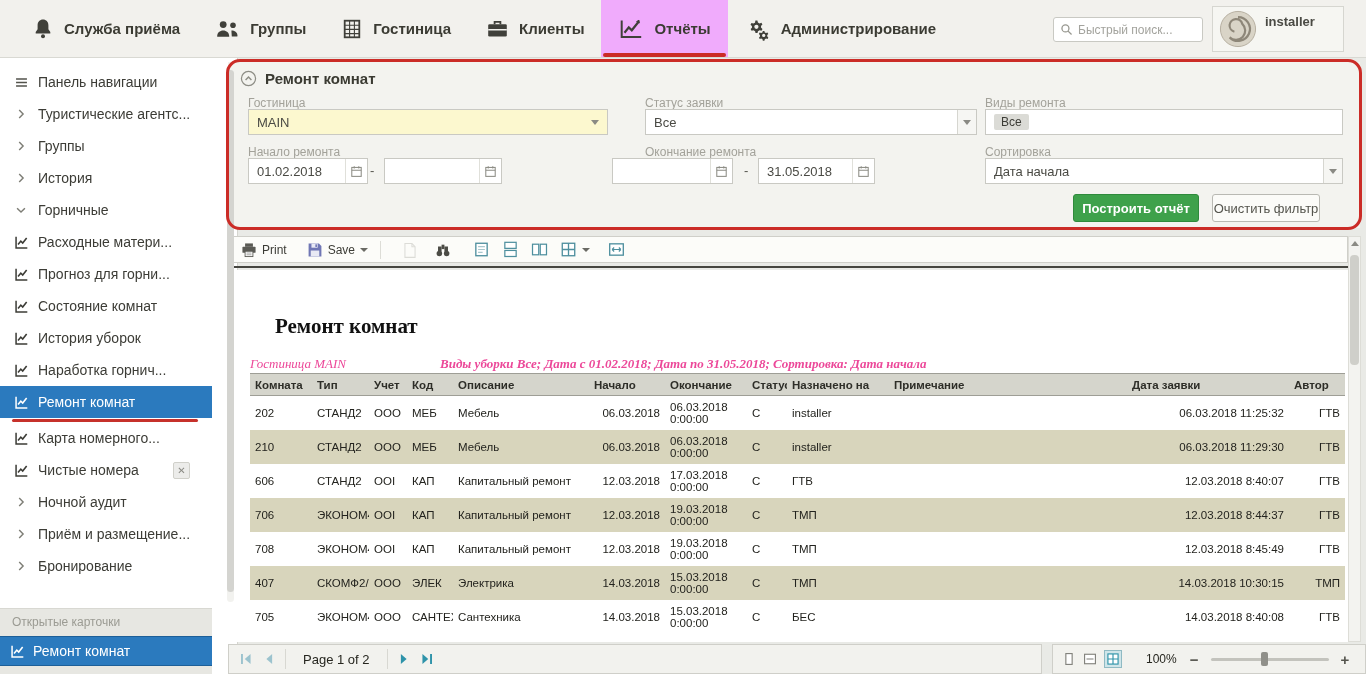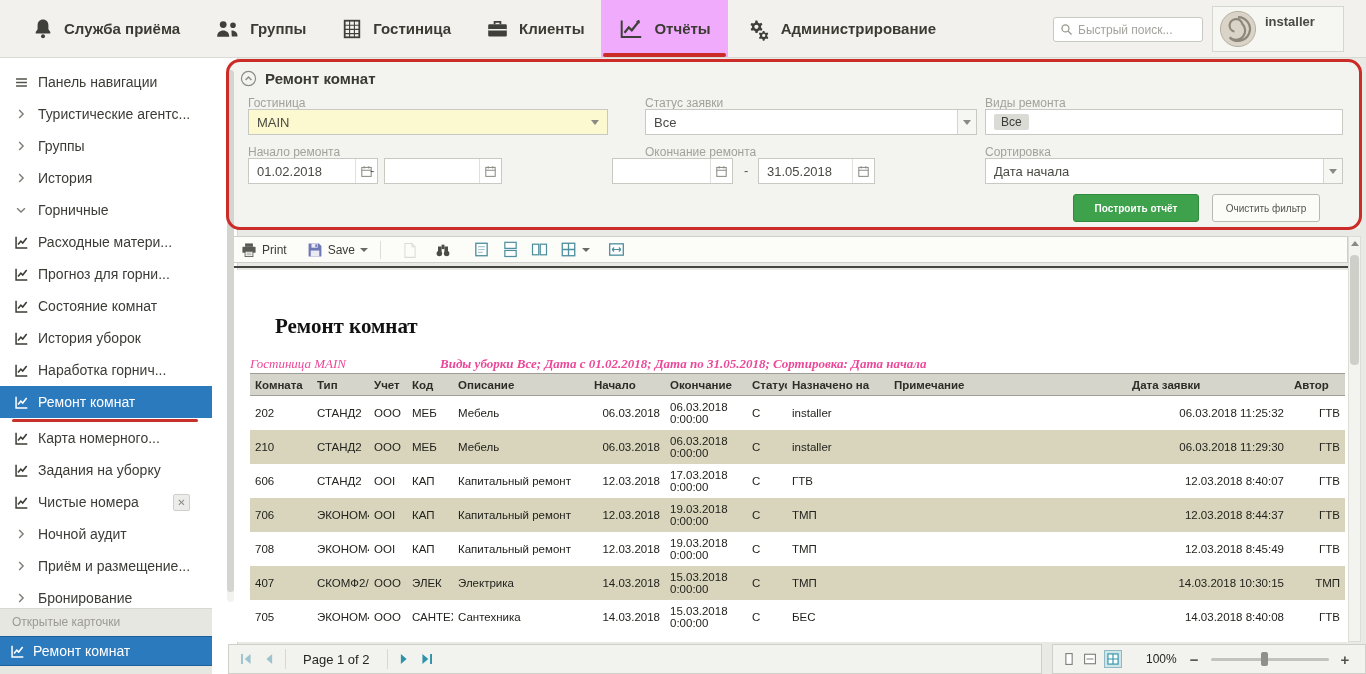--- a/index.html
+++ b/index.html
@@ -45,21 +45,21 @@
   .f-label{position:absolute;font-size:12px;color:#a3a29a;white-space:nowrap}
   .f-input{position:absolute;height:26px;background:#fff;border:1px solid #c9c9c3;display:flex;align-items:center;font-size:13px;color:#4a4a44;padding:0 8px;cursor:pointer}
   .f-input.yellow{background:#fcf8cf}
   .f-input input{border:0;outline:0;background:transparent;font:inherit;color:#4a4a44;flex:1;min-width:0;padding:0}
   .sel-arrow{width:0;height:0;border-left:4px solid transparent;border-right:4px solid transparent;border-top:5px solid #8a8a84}
   .ml-auto{margin-left:auto}
   .sel-btn{margin-left:auto;margin-right:-8px;width:19px;height:24px;border-left:1px solid #d6d6d0;display:flex;align-items:center;justify-content:center;background:#f6f6f3}
   .chip{background:#dbdbd6;border-radius:2px;padding:1px 7px;font-size:12px;color:#3c3c36}
   .cal{margin-left:auto;margin-right:-4px;padding-left:4px;border-left:1px solid #e0e0da;height:100%;display:flex;align-items:center;cursor:pointer}
   .dash{position:absolute;color:#55554e;font-size:13px}
-  .fbtn{position:absolute;height:28px;border-radius:3px;font-family:inherit;font-size:10px;cursor:pointer}
+  .fbtn{position:absolute;height:28px;border-radius:3px;font-family:inherit;font-size:13px;cursor:pointer}
   .btn-green{background:#3ea14b;border:1px solid #2f8a3c;color:#fff;font-weight:700}
   .btn-plain{background:#fbfbf8;border:1px solid #b9b9b3;color:#55554e}
 
   
   .toolbar{position:absolute;left:228px;top:236px;width:1120px;height:27px;background:#fcfcf9;border:1px solid #cfcfc9;display:flex;align-items:center;gap:8px;padding:0 10px}
   .tb-btn{display:flex;align-items:center;gap:5px;font-size:12px;color:#3c3c36;padding:1px 2px;cursor:pointer}
   .tb-btn.disabled{opacity:.55;cursor:default}
   .tb-sep{width:1px;height:18px;background:#ddddd7;margin:0 2px}
   .caret{width:0;height:0;border-left:4px solid transparent;border-right:4px solid transparent;border-top:4px solid #6a6a64}
   .dark-line{position:absolute;left:228px;top:266px;width:1132px;height:2px;background:#45453f}
@@ -290,29 +290,20 @@
         </span>
         <span class="lbl">Карта номерного...</span>
       </div>
       <div class="side-item">
         <span class="icon">
           <svg width="15" height="15" viewBox="0 0 16 16" fill="none" stroke="#3c3c36">
             <path d="M2.2 1.8v12h12" stroke-width="1.6"></path>
             <path d="M4.3 10.2l3-3.7 2 2 4.2-5.2" stroke-width="1.7"></path>
           </svg>
         </span>
-        <span class="lbl">Задания на уборку</span>
-      </div>
-      <div class="side-item">
-        <span class="icon">
-          <svg width="15" height="15" viewBox="0 0 16 16" fill="none" stroke="#3c3c36">
-            <path d="M2.2 1.8v12h12" stroke-width="1.6"></path>
-            <path d="M4.3 10.2l3-3.7 2 2 4.2-5.2" stroke-width="1.7"></path>
-          </svg>
-        </span>
         <span class="lbl">Чистые номера</span>
         <span class="side-close">✕</span>
       </div>
       <div class="side-item">
         <span class="icon">
           <svg width="12" height="12" viewBox="0 0 16 16" fill="none" stroke="#7d7d75" stroke-width="1.9">
             <path d="M5.6 2.8L10.8 8l-5.2 5.2"></path>
           </svg>
         </span>
         <span class="lbl">Ночной аудит</span>
@@ -376,21 +367,21 @@
         <span class="sel-arrow"></span>
       </span>
   </div>
 
   <label class="f-label" style="left:757px;top:34px">Виды ремонта</label>
   <div class="f-input" style="left:757px;top:47px;width:358px">
     <span class="chip">Все</span>
   </div>
 
   <label class="f-label" style="left:20px;top:83px">Начало ремонта</label>
-  <div class="f-input" style="left:20px;top:96px;width:130px">
+  <div class="f-input" style="left:20px;top:96px;width:120px">
     <input value="01.02.2018" style="">
     <span class="cal icon">
         <svg width="13" height="13" viewBox="0 0 16 16" fill="none" stroke="#8d8d85" stroke-width="1.3">
           <rect x="2.2" y="3" width="11.6" height="11"></rect>
           <path d="M2.2 6.4h11.6M5.2 1.6v2.8M10.8 1.6v2.8"></path>
         </svg>
       </span>
   </div>
   <span class="dash" style="left:142px;top:101px">-</span>
   <div class="f-input" style="left:156px;top:96px;width:118px">

